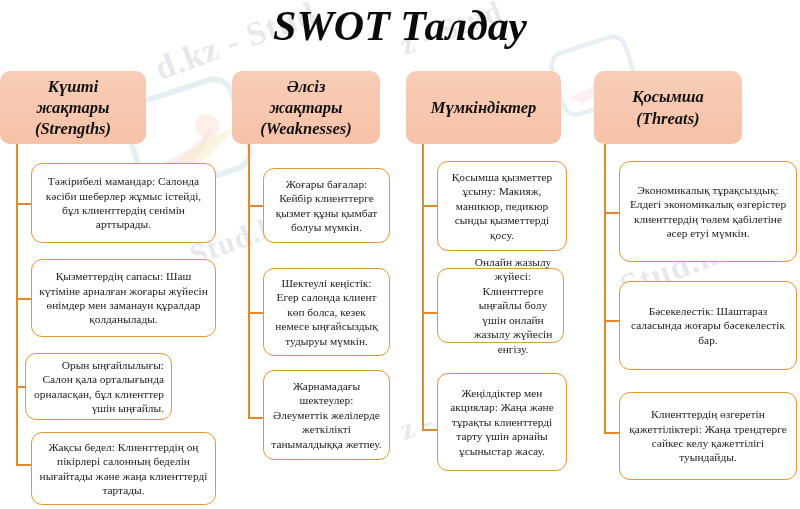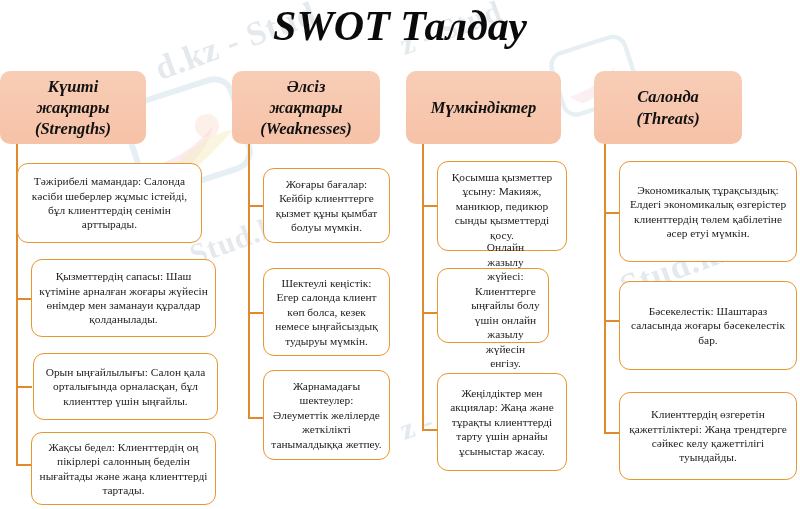--- a/index.html
+++ b/index.html
@@ -149,27 +149,27 @@
       <span class="hl">жақтары</span>
       <span class="hl">(Strengths)</span>
     </div>
   </div>
   <div class="trunk" style="left:16px;top:144px;height:322px;"></div>
   <div class="stub" style="left:16px;top:203px;width:16px;"></div>
   <div class="stub" style="left:16px;top:298px;width:16px;"></div>
   <div class="stub" style="left:16px;top:386px;width:16px;"></div>
   <div class="stub" style="left:16px;top:464px;width:16px;"></div>
 
-  <div class="item-box" style="left:17px;top:163px;width:185px;height:80px;">
+  <div class="item-box" style="left:31px;top:163px;width:185px;height:80px;">
     <span>Тәжірибелі мамандар: Салонда кәсіби шеберлер жұмыс істейді, бұл клиенттердің сенімін арттырады.</span>
   </div>
   <div class="item-box" style="left:31px;top:259px;width:185px;height:78px;">
     <span>Қызметтердің сапасы: Шаш күтіміне арналған жоғары жүйесін өнімдер мен заманауи құралдар қолданылады.</span>
   </div>
-  <div class="item-box" style="left:33px;top:353px;width:185px;height:67px;">
+  <div class="item-box" style="left:25px;top:353px;width:147px;height:67px;text-align:right;">
     <span>Орын ыңғайлылығы: Салон қала орталығында орналасқан, бұл клиенттер үшін ыңғайлы.</span>
   </div>
   <div class="item-box" style="left:31px;top:432px;width:185px;height:73px;">
     <span>Жақсы бедел: Клиенттердің оң пікірлері салонның беделін нығайтады және жаңа клиенттерді тартады.</span>
   </div>
 
   <div class="head-box" style="left:232px;top:71px;width:148px;height:73px;">
     <div>
       <span class="hl">Әлсіз</span>
       <span class="hl">жақтары</span>
@@ -197,30 +197,30 @@
     </div>
   </div>
   <div class="trunk" style="left:422px;top:144px;height:287px;"></div>
   <div class="stub" style="left:422px;top:205px;width:16px;"></div>
   <div class="stub" style="left:422px;top:312px;width:16px;"></div>
   <div class="stub" style="left:422px;top:429px;width:16px;"></div>
 
   <div class="item-box" style="left:437px;top:161px;width:130px;height:90px;">
     <span>Қосымша қызметтер ұсыну: Макияж, маникюр, педикюр сынды қызметтерді қосу.</span>
   </div>
-  <div class="item-box" style="left:437px;top:268px;width:112px;height:75px;padding-left:32px;">
+  <div class="item-box" style="left:437px;top:268px;width:127px;height:75px;padding-left:32px;">
     <span>Онлайн жазылу жүйесі: Клиенттерге ыңғайлы болу үшін онлайн жазылу жүйесін енгізу.</span>
   </div>
   <div class="item-box" style="left:437px;top:373px;width:130px;height:98px;">
     <span>Жеңілдіктер мен акциялар: Жаңа және тұрақты клиенттерді тарту үшін арнайы ұсыныстар жасау.</span>
   </div>
 
   <div class="head-box" style="left:594px;top:71px;width:148px;height:73px;">
     <div>
-      <span class="hl">Салонда</span>
+      <span class="hl">Қосымша</span>
       <span class="hl">(Threats)</span>
     </div>
   </div>
   <div class="trunk" style="left:604px;top:144px;height:290px;"></div>
   <div class="stub" style="left:604px;top:212px;width:16px;"></div>
   <div class="stub" style="left:604px;top:320px;width:16px;"></div>
   <div class="stub" style="left:604px;top:432px;width:16px;"></div>
 
   <div class="item-box" style="left:619px;top:161px;width:178px;height:101px;">
     <span>Экономикалық тұрақсыздық: Елдегі экономикалық өзгерістер клиенттердің төлем қабілетіне әсер етуі мүмкін.</span>

